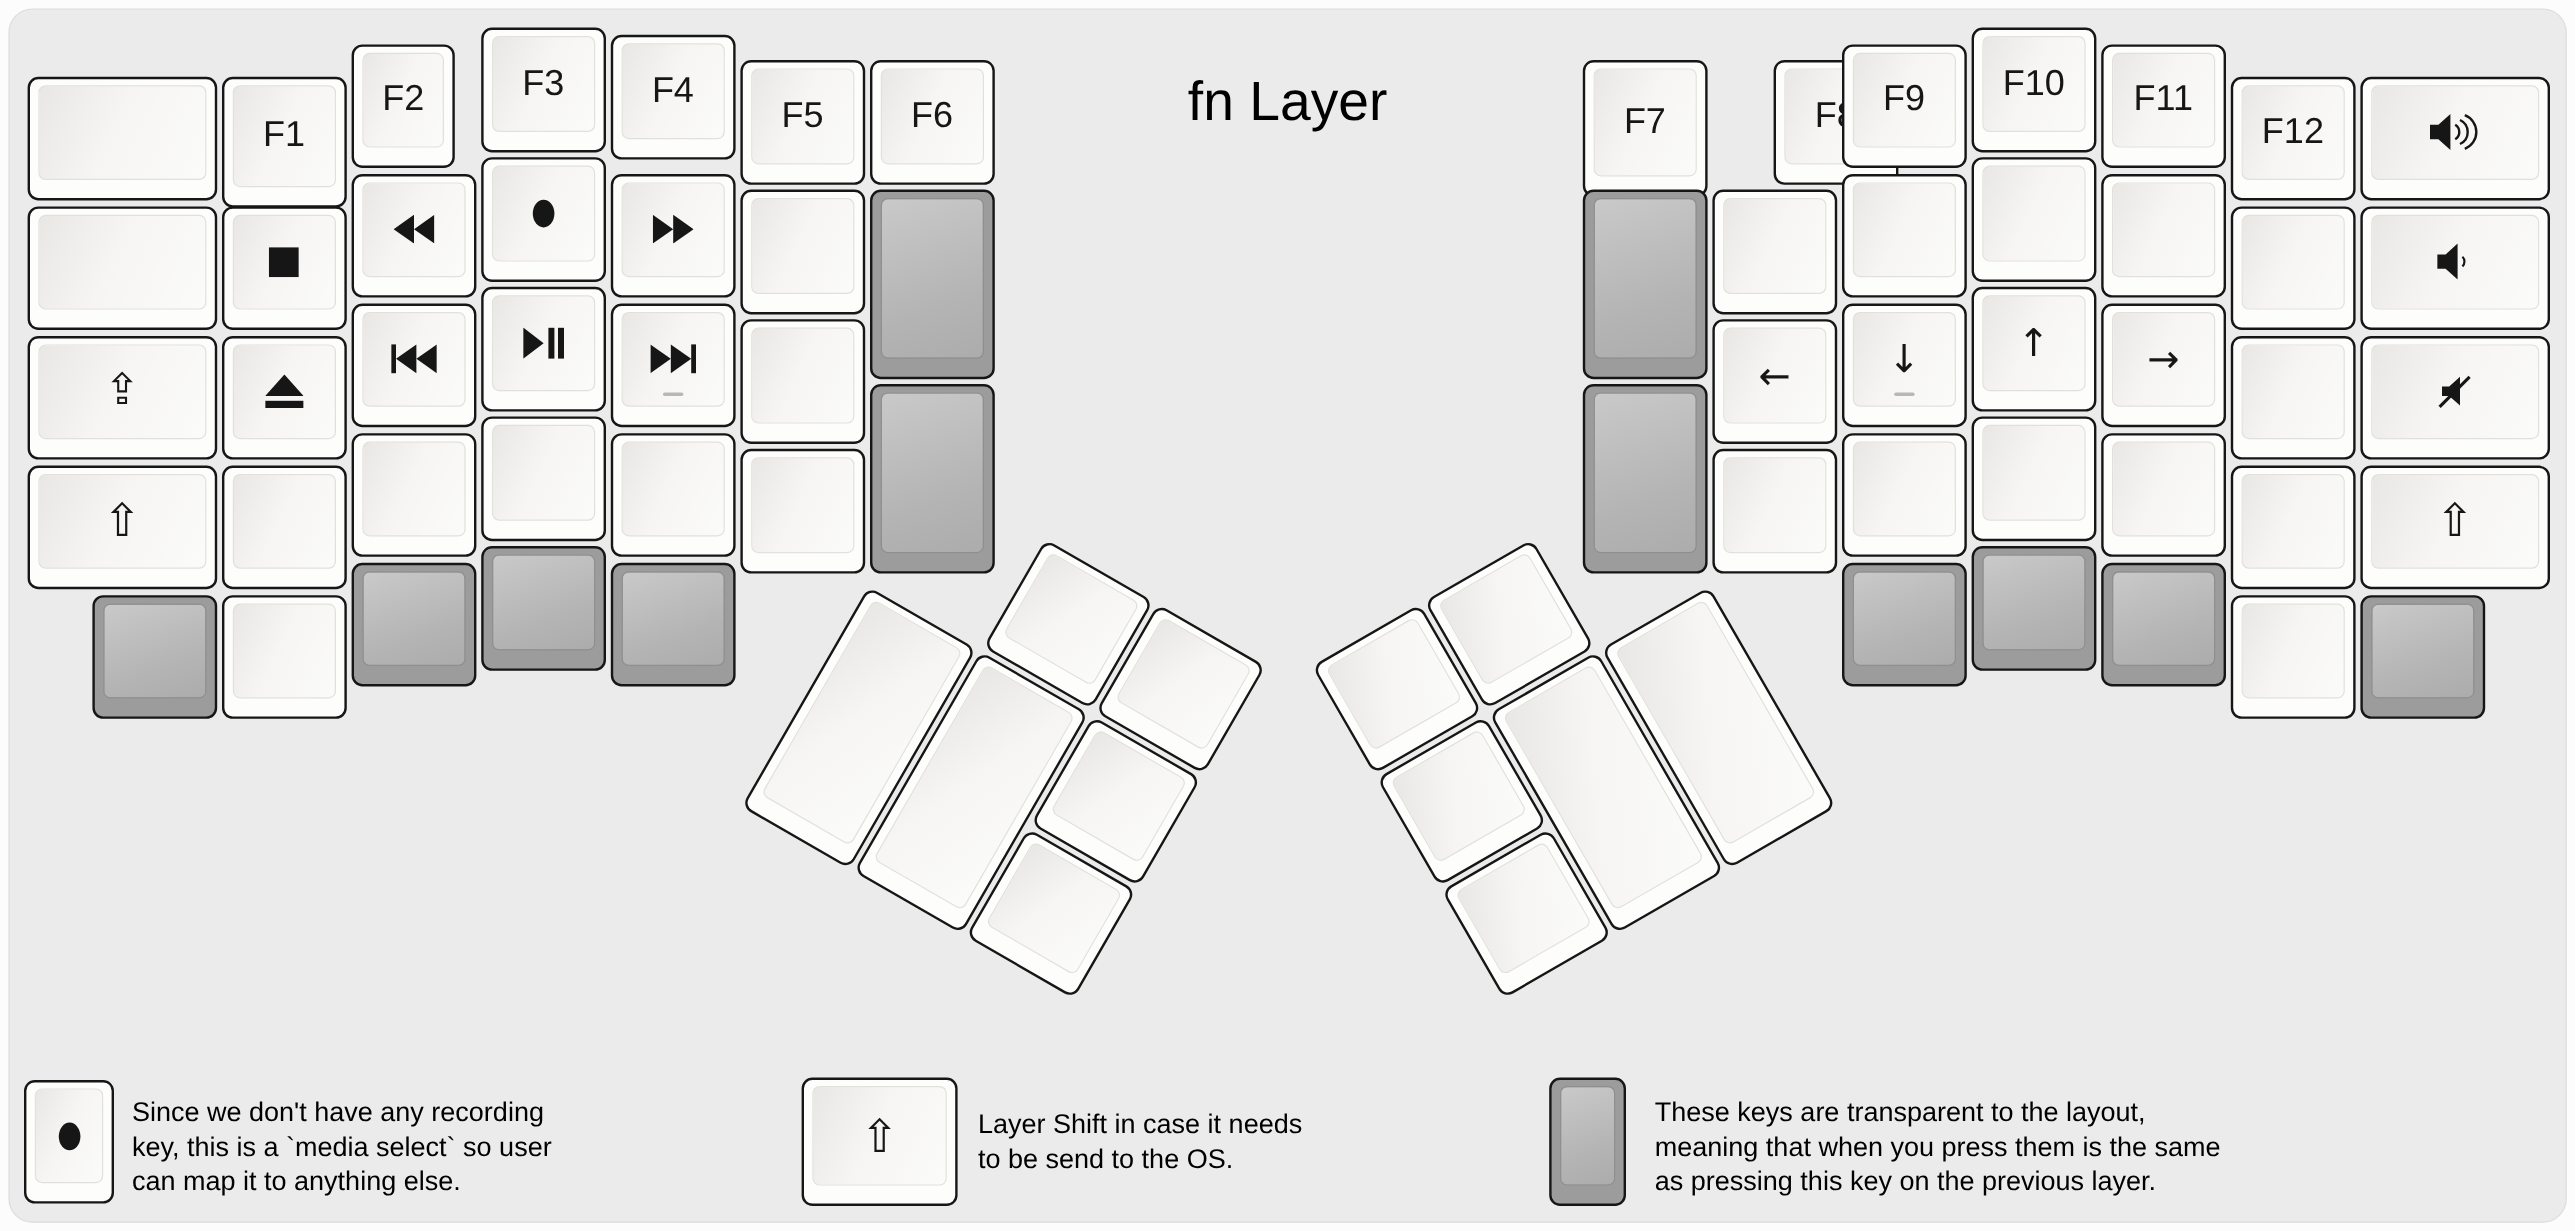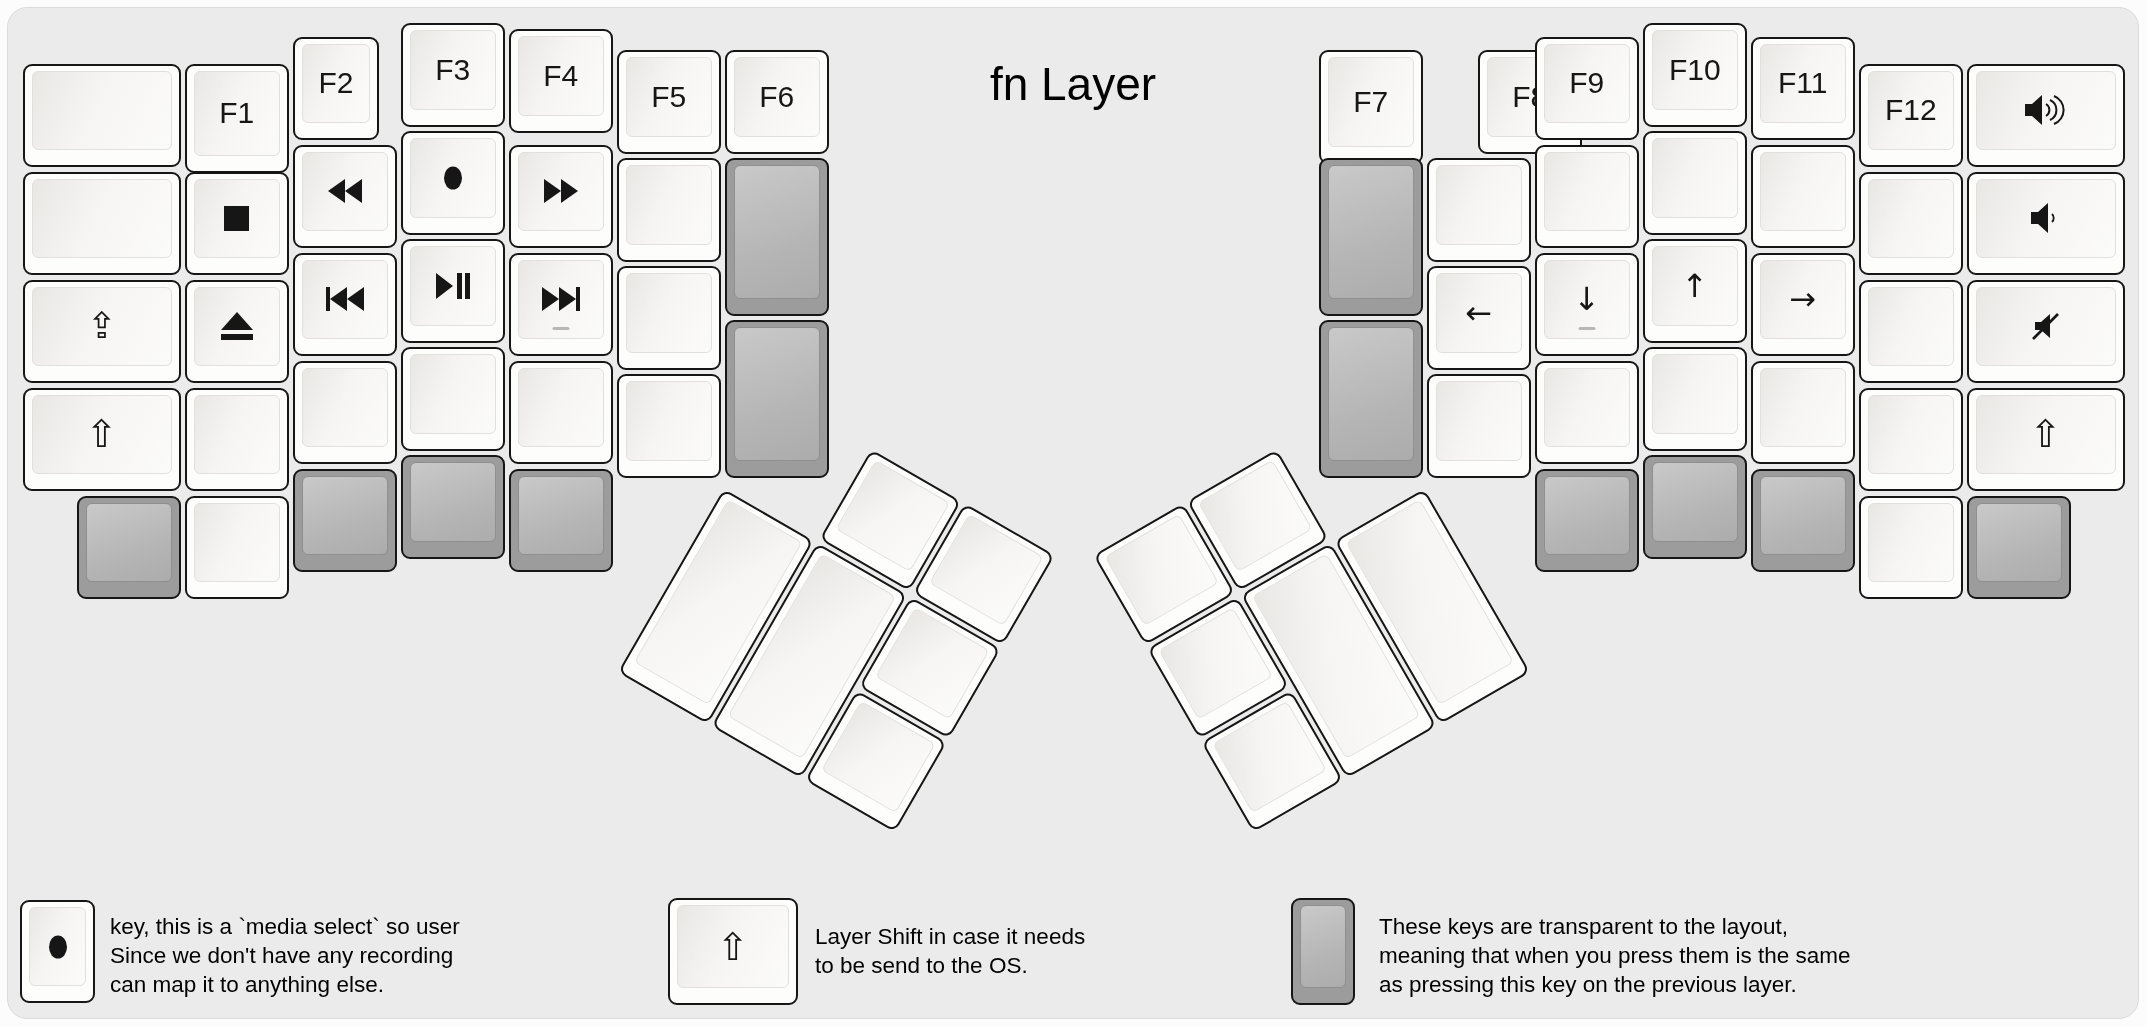--- a/index.html
+++ b/index.html
@@ -412,22 +412,22 @@
     <div class="key w" style="left: 20px; top: 900px; width: 75px; height: 103px;">
       <div class="cap">
         <span>
           <svg width="24" height="28" viewBox="0 0 24 28">
             <ellipse cx="12" cy="14" rx="9" ry="11.5" fill="#161616"></ellipse>
           </svg>
         </span>
       </div>
     </div>
     <div class="legend-text" style="left: 110px; top: 912px;">
+      <div class="legend-line">Since we don't have any recording</div>
       <div class="legend-line">key, this is a `media select` so user</div>
-      <div class="legend-line">Since we don't have any recording</div>
       <div class="legend-line">can map it to anything else.</div>
     </div>
     <div class="key w" style="left: 668px; top: 898px; width: 130px; height: 107px;">
       <div class="cap">
         <span class="glyph shift">⇧</span>
       </div>
     </div>
     <div class="legend-text" style="left: 815px; top: 922px;">
       <div class="legend-line">Layer Shift in case it needs</div>
       <div class="legend-line">to be send to the OS.</div>

